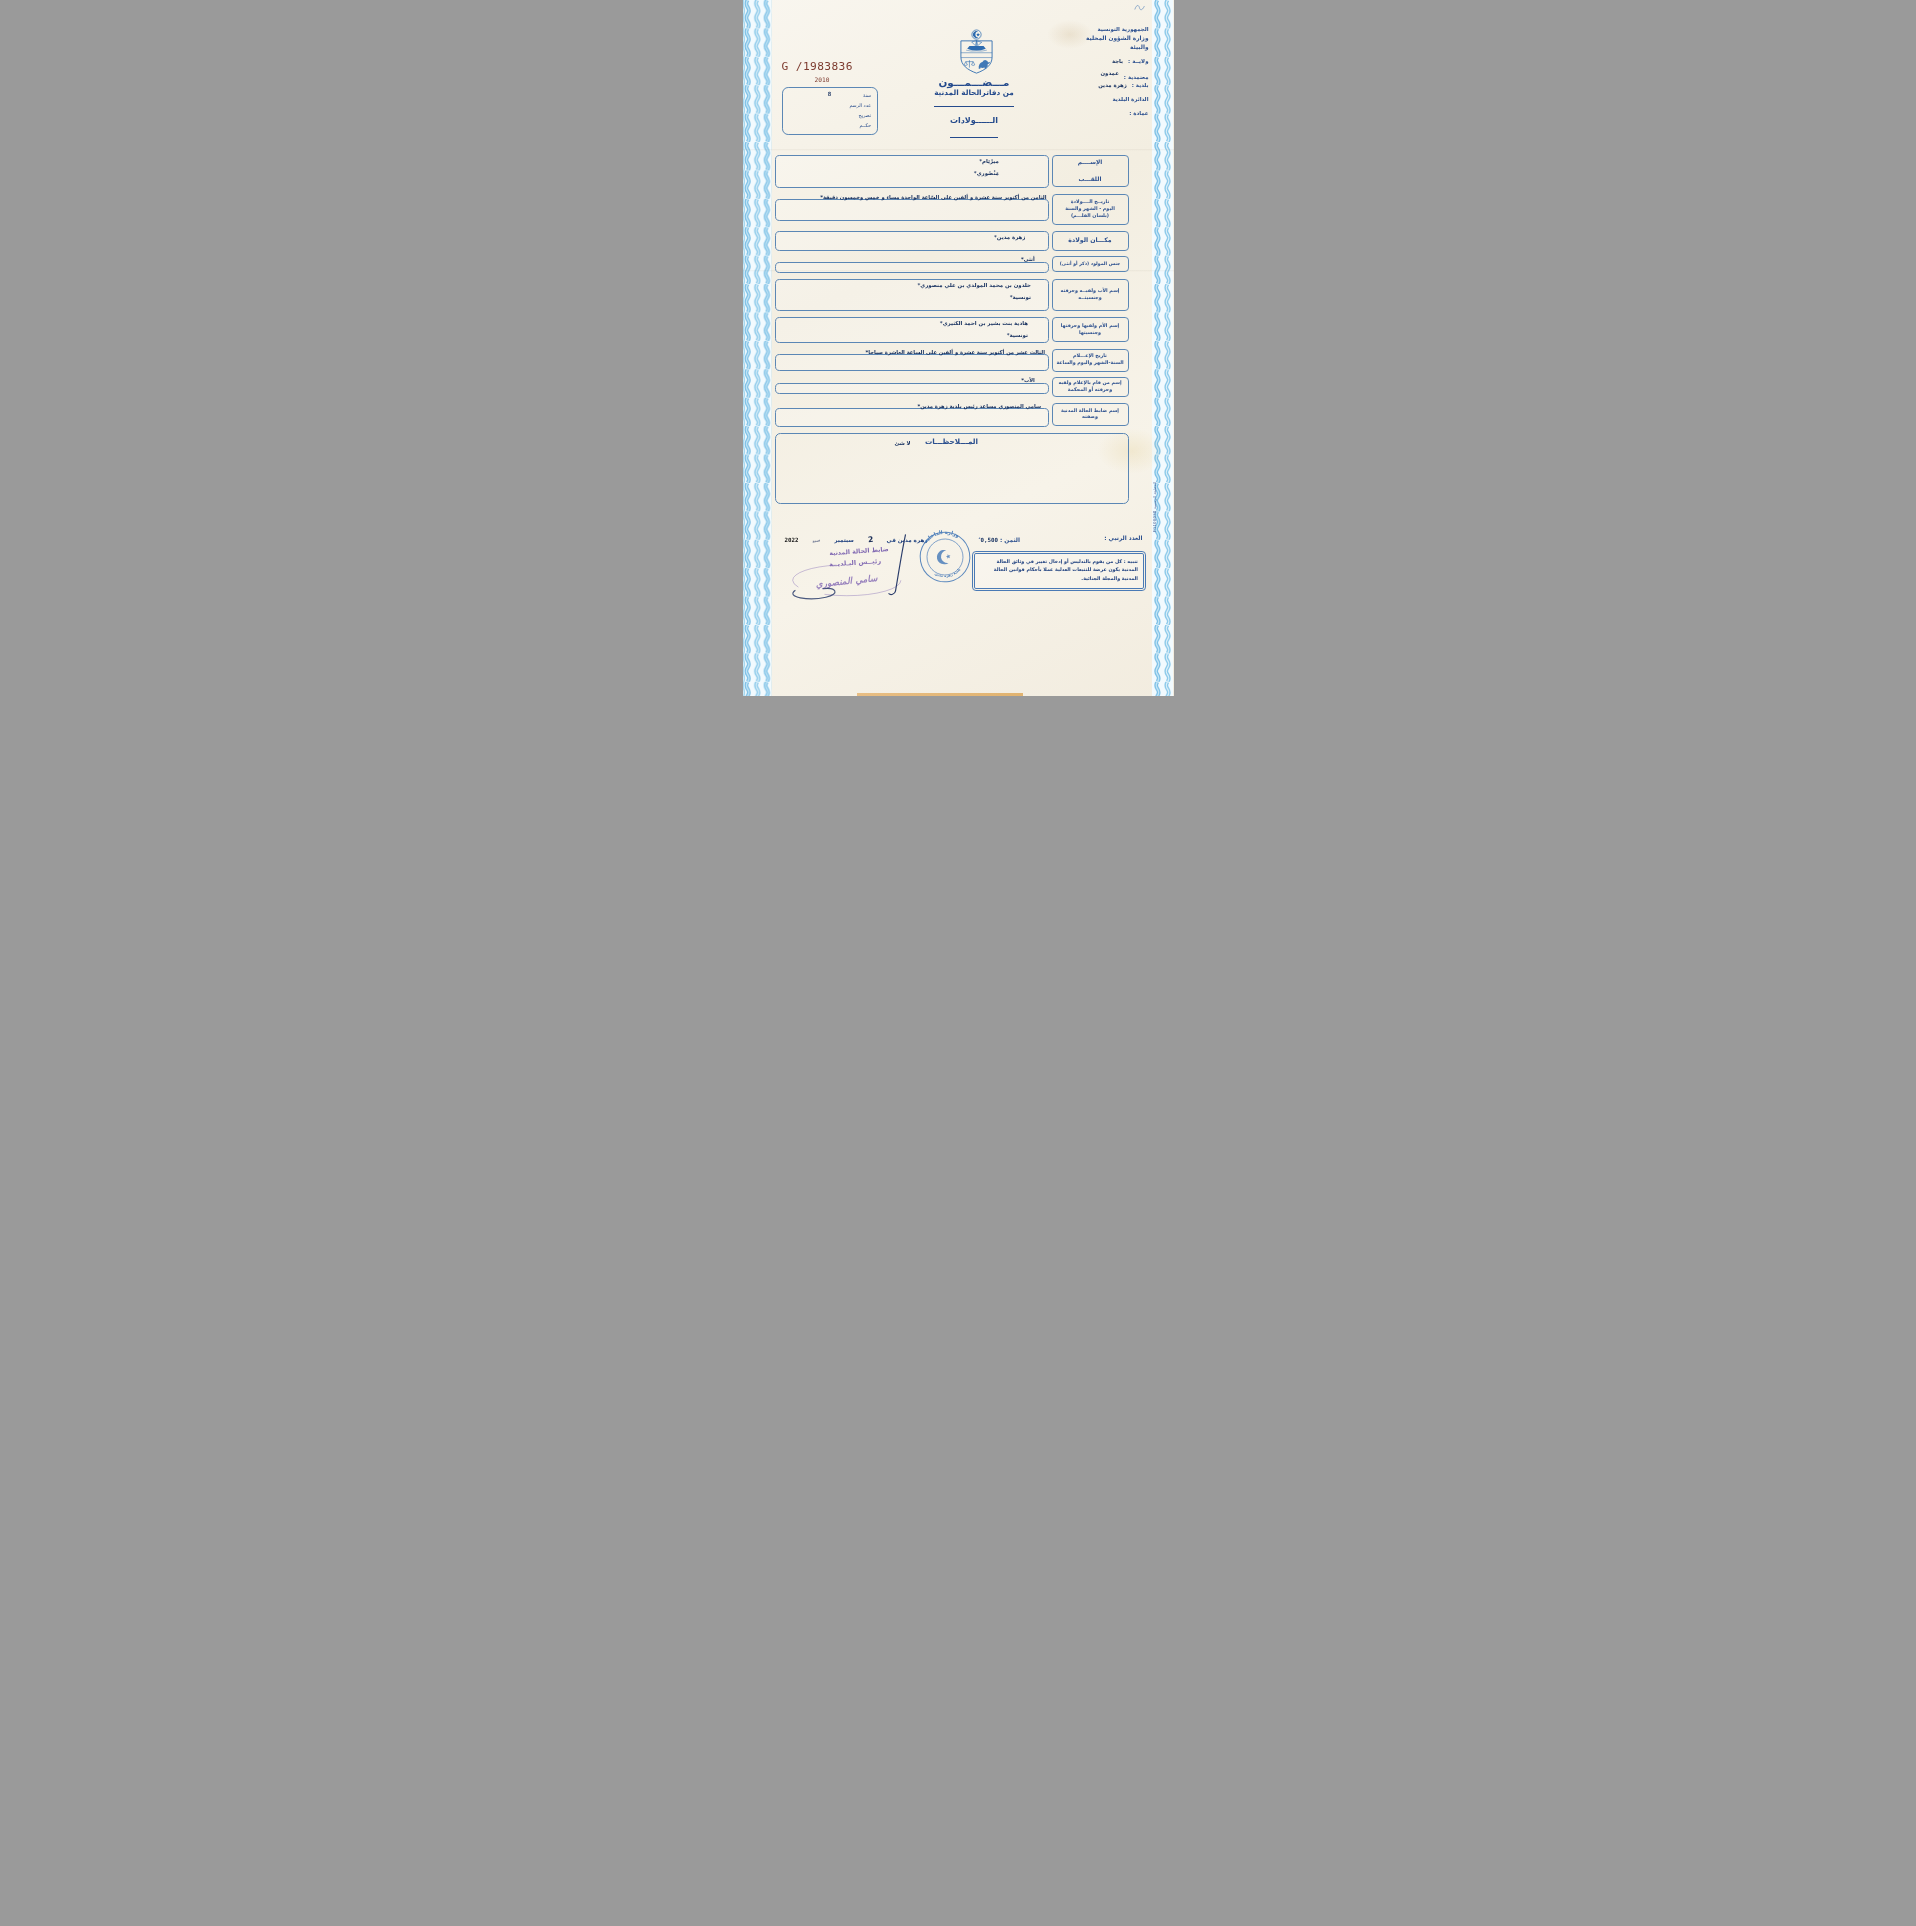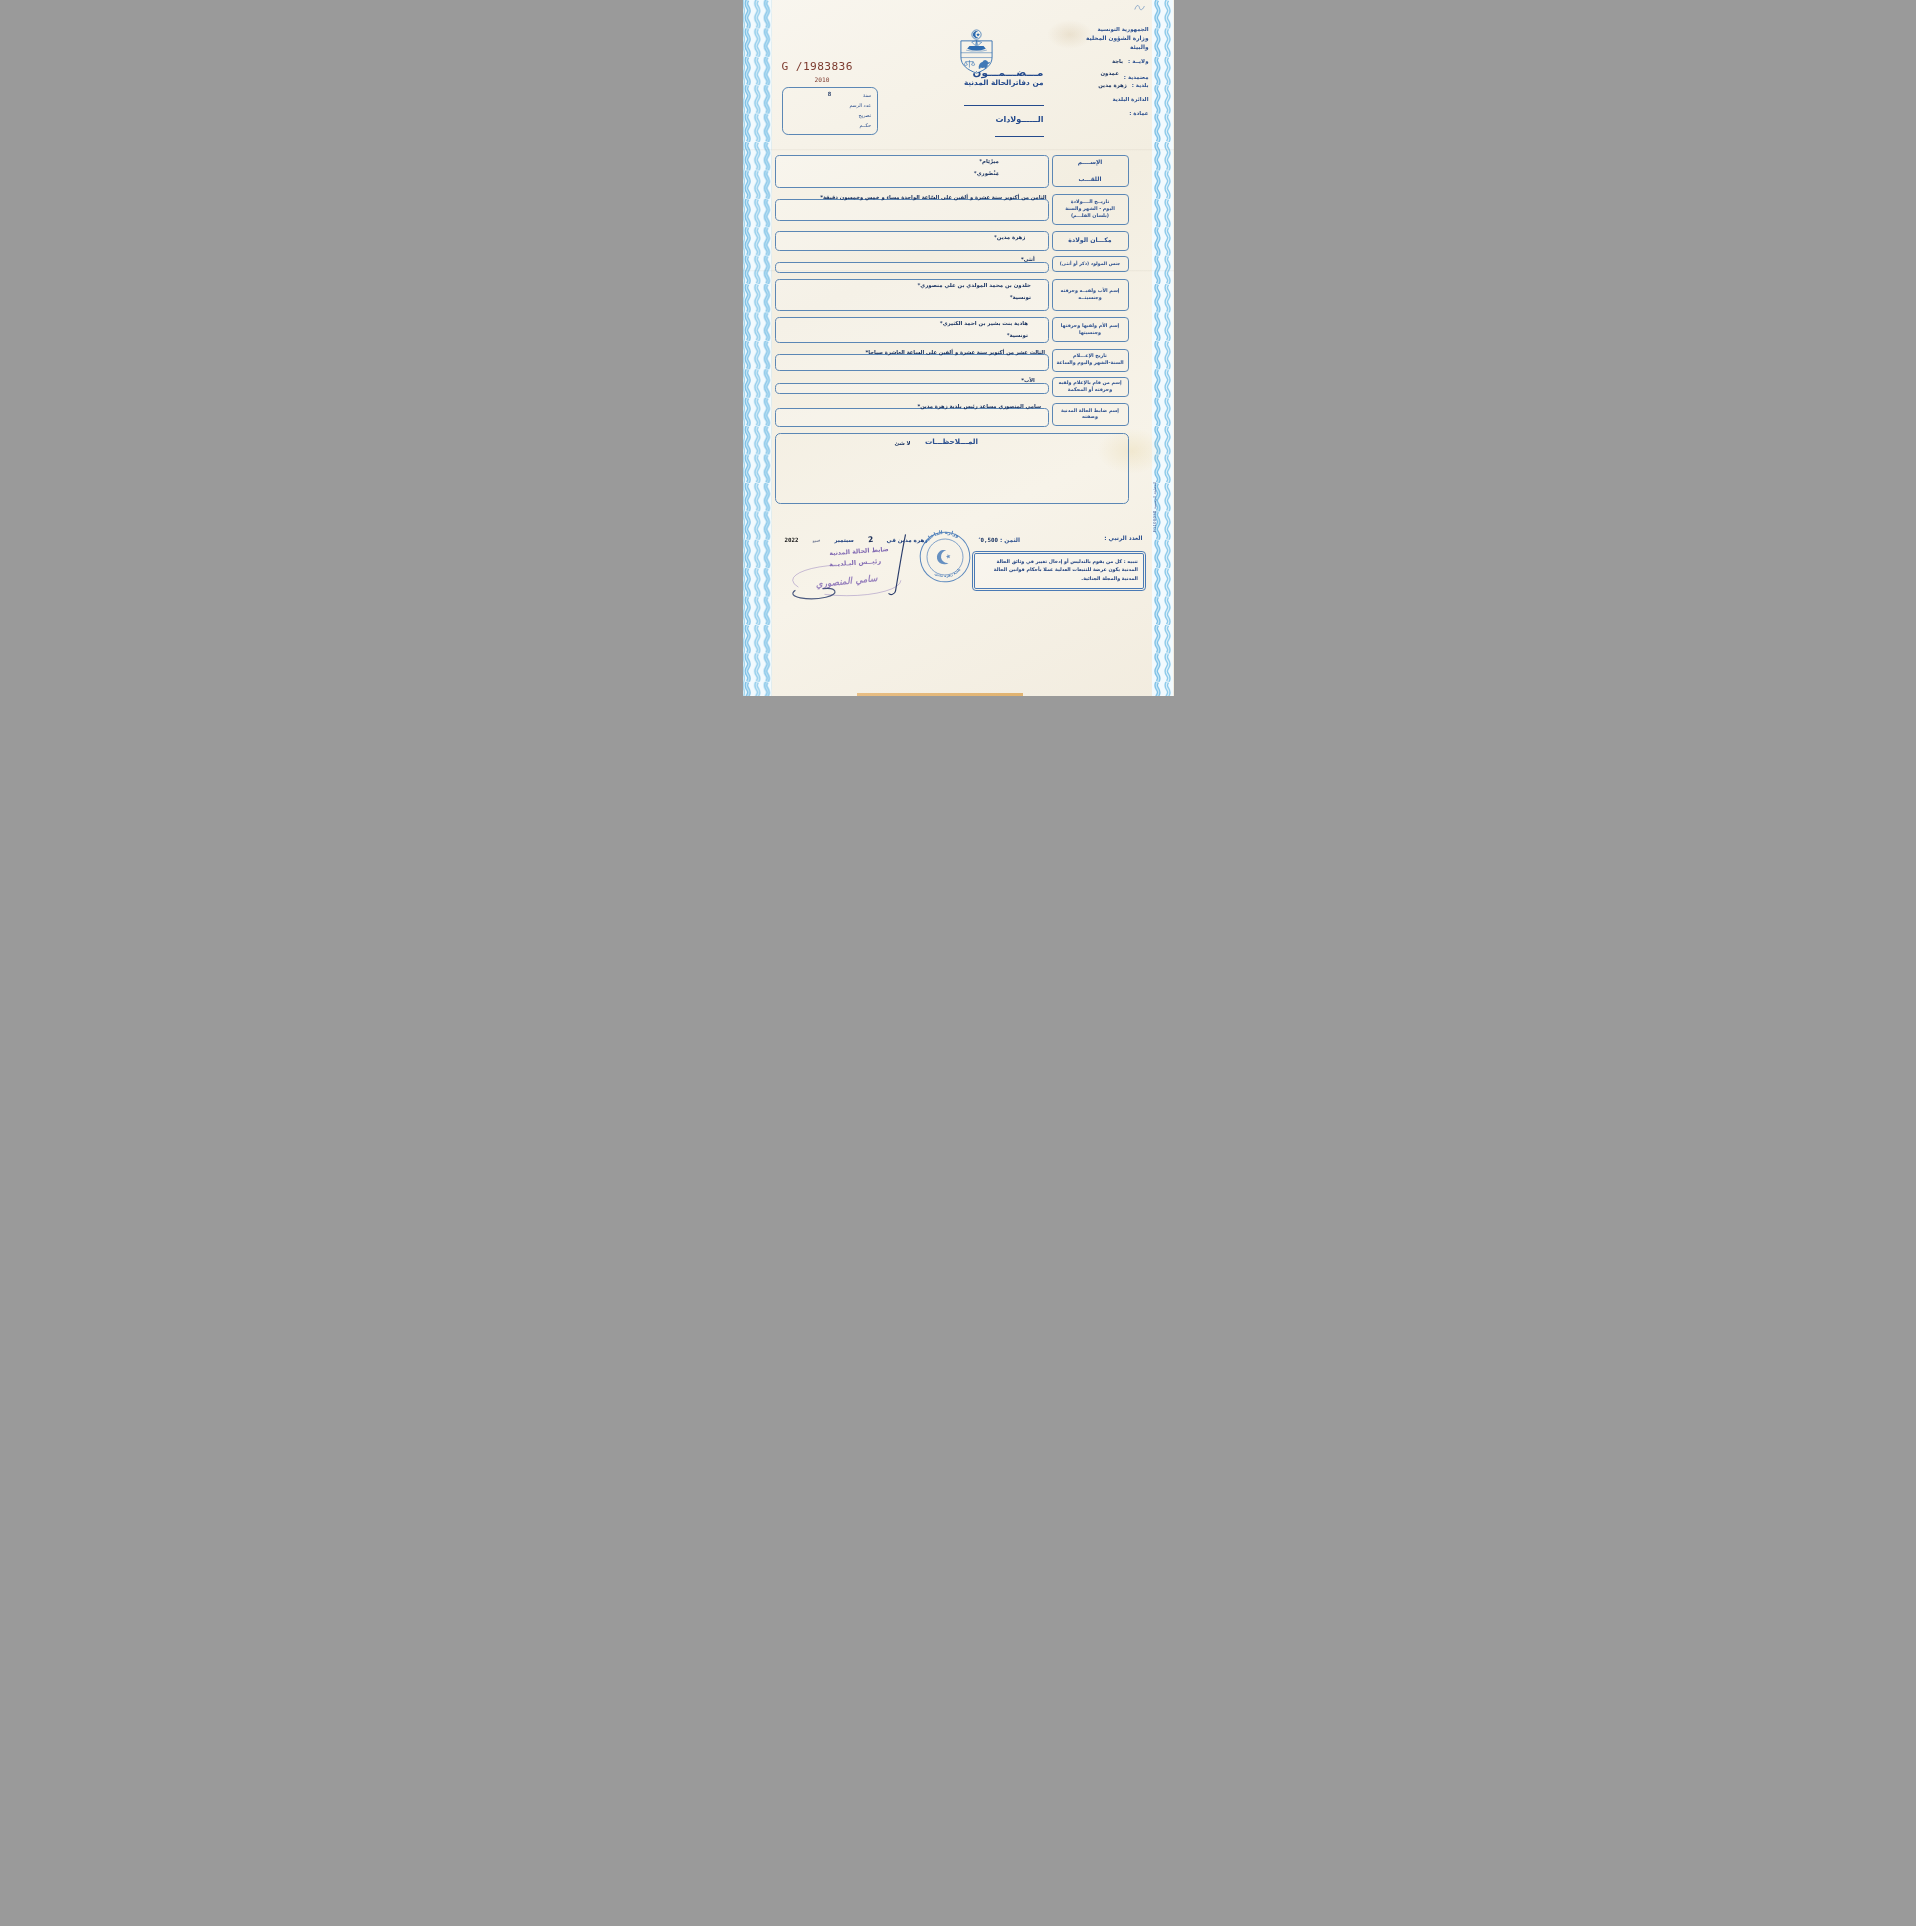--- a/index.html
+++ b/index.html
@@ -32,23 +32,23 @@
   .ministry{font-size:5.8px;font-weight:700;white-space:pre-line;line-height:1.55;margin-bottom:6.2px;}
   .hdr-line{font-size:5.4px;font-weight:700;}
   .hl-wilaya{margin-bottom:10px;}
   .hl-delegation{margin-bottom:1.5px;}
   .hl-municipality{margin-bottom:8.5px;}
   .hl-district{margin-bottom:7.7px;}
   .typed{font-weight:700;color:#16305f;margin-right:3.1px;}
   .typed.up{display:inline-block;transform:translateY(-3.9px);}
   
   .emblem{position:absolute;left:213px;top:29px;width:41px;height:46px;}
-  .titleblk{position:absolute;top:66px;left:162px;width:139px;text-align:right;color:#244a8c;}
+  .titleblk{position:absolute;top:76px;left:162px;width:139px;text-align:center;color:#244a8c;}
   .t-main{font-size:10.4px;font-weight:700;margin-bottom:4.6px;}
-  .t-sub{display:inline-block;font-size:7.3px;font-weight:700;border-bottom:1px solid #244a8c;padding-bottom:18px;margin-bottom:9.2px;}
+  .t-sub{display:inline-block;font-size:7.3px;font-weight:700;border-bottom:1px solid #244a8c;padding-bottom:9px;margin-bottom:9.2px;}
   .t-doc{display:inline-block;font-size:8px;font-weight:700;border-bottom:1px solid #244a8c;padding-bottom:12px;}
   
   .fields{position:absolute;top:155px;right:45px;left:32px;}
   .frow{display:flex;gap:2.7px;align-items:flex-start;margin-bottom:5.8px;}
   .lbl{width:77px;box-sizing:border-box;border:0.6px solid #5b87b5;border-radius:3.9px;padding:1.9px 2.7px;
        display:flex;align-items:center;justify-content:center;text-align:center;
        font-size:4.8px;font-weight:700;color:#2b4f8e;white-space:pre-line;line-height:1.45;}
   .val{flex:1;position:relative;}
   .above{font-weight:700;color:#16305f;font-size:5.2px;line-height:1.25;margin-bottom:-1.2px;position:relative;z-index:2;padding-right:14px;}
   .above:empty{display:none;}

